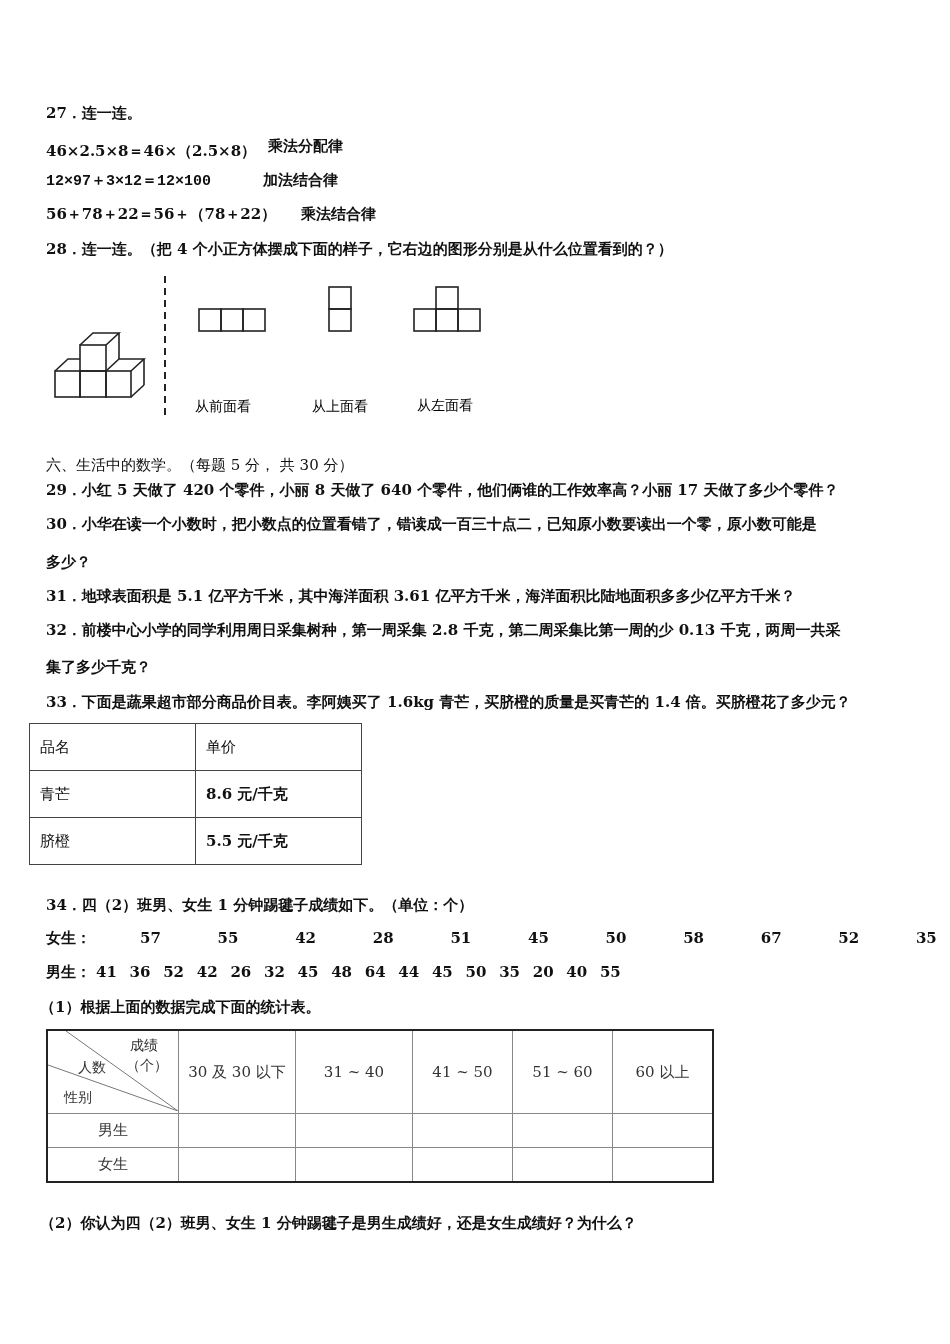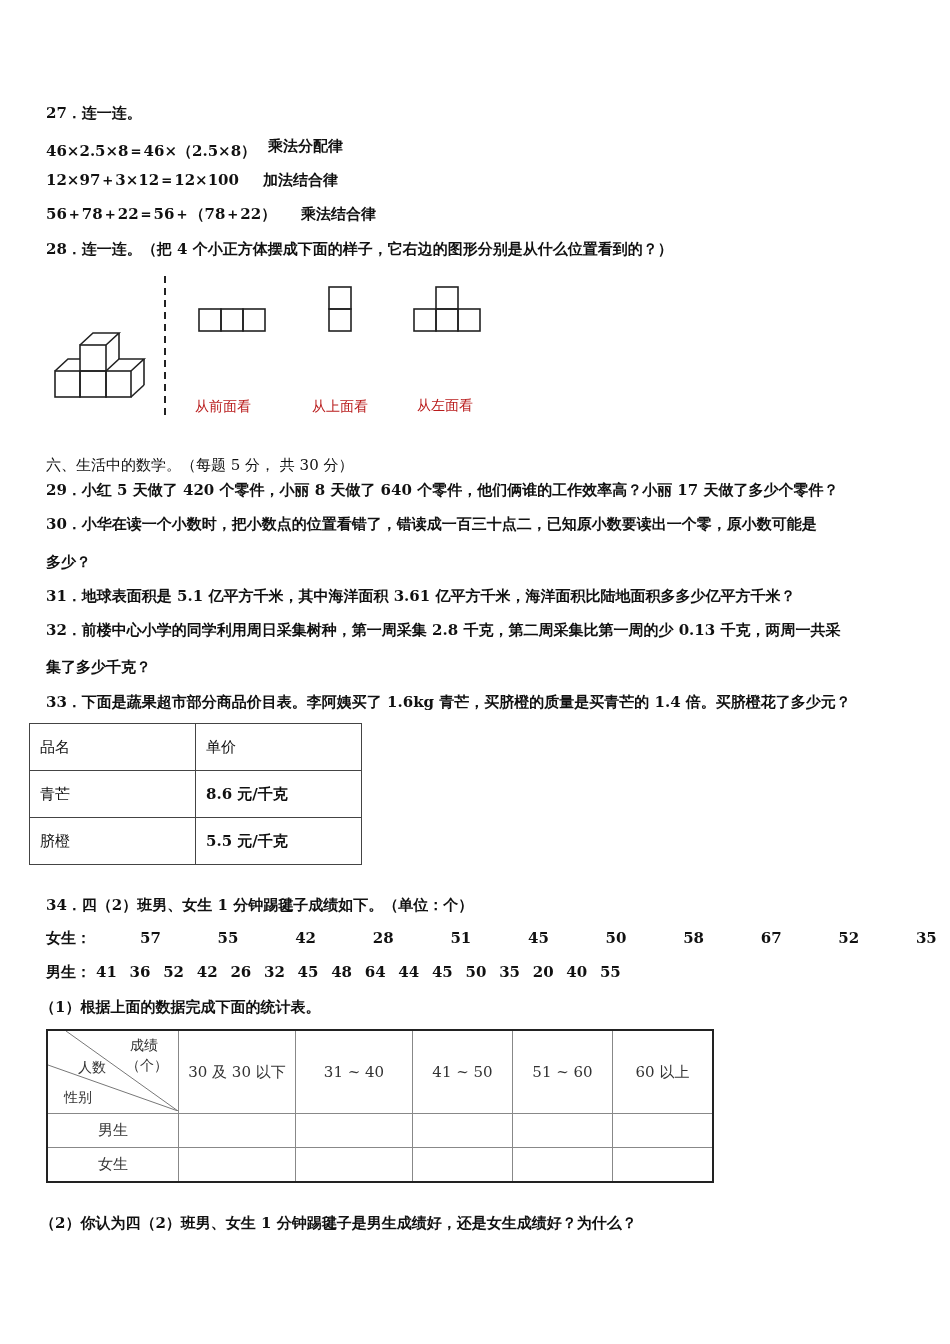--- a/index.html
+++ b/index.html
@@ -12,21 +12,21 @@
     position: absolute; left: 46px; font-size: 15px; line-height: 20px;
     white-space: nowrap; font-weight: bold;
   }
   .plain { font-weight: normal; }
   .eq { position: absolute; font-size: 15px; font-weight: bold; white-space: nowrap; }
   .law { position: absolute; font-size: 15px; font-weight: bold; white-space: nowrap; }
 
   
   .fig { position: absolute; left: 48px; top: 268px; width: 460px; height: 160px; }
   .fig svg { position: absolute; left: 0; top: 0; }
-  .cap { position: absolute; font-size: 14px; color: #b91c1c; font-family: "DejaVu Sans", sans-serif; }
+  .cap { position: absolute; font-size: 14px; color: #000000; font-family: "DejaVu Sans", sans-serif; }
 
   
   table.price {
     position: absolute; left: 29px; top: 723px; border-collapse: collapse;
     font-size: 15px;
   }
   table.price td {
     border: 1.5px solid #444; height: 46px; padding: 0 10px; vertical-align: middle;
   }
   table.price td.c1 { width: 145px; }
@@ -46,21 +46,21 @@
   table.stats tr.head td { height: 80px; }
   table.stats tr.row td { height: 31px; margin-left: 8px; }
   .diag { position: relative; width: 130px; height: 80px; padding: 0; }
   .diag span { position: absolute; font-size: 14px; }
 </style>
 </head>
 <body>
 
 <div class="line" style="top:103px;">27．连一连。</div>
 <div class="eq" style="left:46px;top:142px;">46×2.5×8＝46×（2.5×8）</div>
-<div class="eq" style="left:46px;top:171px;">12×97＋3×12＝12×100</div>
+<div class="eq" style="left:46px;top:171px;font-family:Liberation Mono, monospace;">12×97＋3×12＝12×100</div>
 <div class="eq" style="left:46px;top:205px;">56＋78＋22＝56＋（78＋22）</div>
 <div class="law" style="left:268px;top:137px;">乘法分配律</div>
 <div class="law" style="left:263px;top:171px;">加法结合律</div>
 <div class="law" style="left:301px;top:205px;">乘法结合律</div>
 
 <div class="line" style="top:239px;">28．连一连。（把 4 个小正方体摆成下面的样子，它右边的图形分别是从什么位置看到的？）</div>
 <div class="fig">
   <svg width="460" height="160" viewBox="0 0 460 160">
     <g fill="none" stroke="#222" stroke-width="1.6">
 

